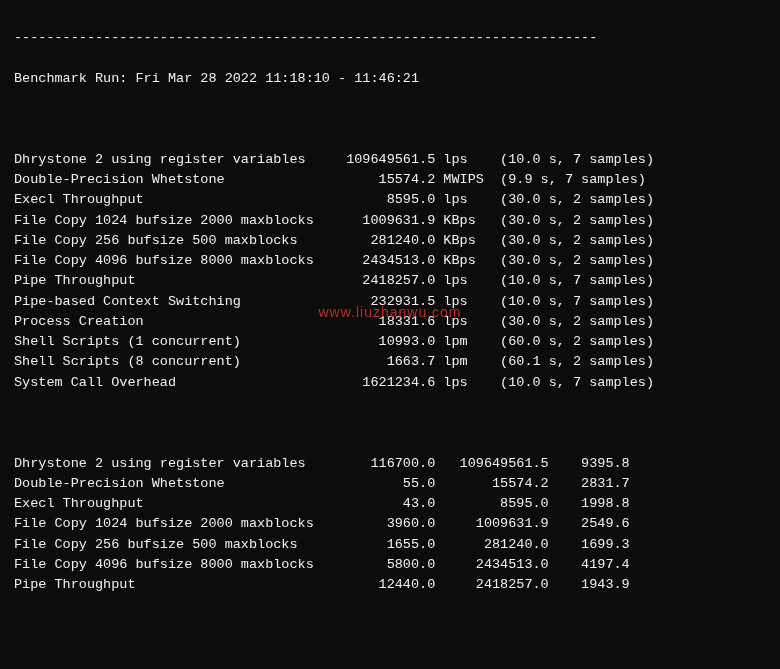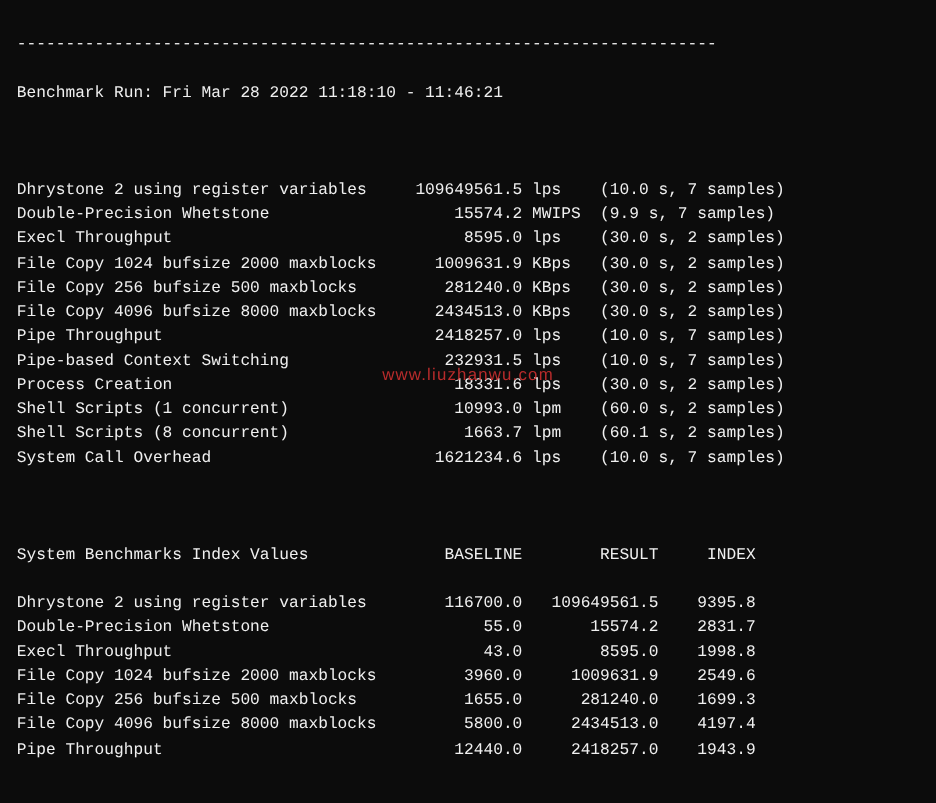--- a/index.html
+++ b/index.html
@@ -39,21 +39,20 @@
 </style>
 </head>
 <body>
 
 <div class="terminal">
 <span class="hr row">------------------------------------------------------------------------</span>
 <span class="row">Benchmark Run: Fri Mar 28 2022 11:18:10 - 11:46:21</span>
 <span class="row"> </span>
 <div id="results-block"><span class="row">Dhrystone 2 using register variables     109649561.5 lps    (10.0 s, 7 samples)</span><span class="row">Double-Precision Whetstone                   15574.2 MWIPS  (9.9 s, 7 samples)</span><span class="row">Execl Throughput                              8595.0 lps    (30.0 s, 2 samples)</span><span class="row">File Copy 1024 bufsize 2000 maxblocks      1009631.9 KBps   (30.0 s, 2 samples)</span><span class="row">File Copy 256 bufsize 500 maxblocks         281240.0 KBps   (30.0 s, 2 samples)</span><span class="row">File Copy 4096 bufsize 8000 maxblocks      2434513.0 KBps   (30.0 s, 2 samples)</span><span class="row">Pipe Throughput                            2418257.0 lps    (10.0 s, 7 samples)</span><span class="row">Pipe-based Context Switching                232931.5 lps    (10.0 s, 7 samples)</span><span class="row">Process Creation                             18331.6 lps    (30.0 s, 2 samples)</span><span class="row">Shell Scripts (1 concurrent)                 10993.0 lpm    (60.0 s, 2 samples)</span><span class="row">Shell Scripts (8 concurrent)                  1663.7 lpm    (60.1 s, 2 samples)</span><span class="row">System Call Overhead                       1621234.6 lps    (10.0 s, 7 samples)</span></div>
 <span class="row"> </span>
-<span class="row" id="index-header-row">System Benchmarks Index Values              BASELINE        RESULT     INDEX</span>
 <div id="indexes-block"><span class="row">Dhrystone 2 using register variables        116700.0   109649561.5    9395.8</span><span class="row">Double-Precision Whetstone                      55.0       15574.2    2831.7</span><span class="row">Execl Throughput                                43.0        8595.0    1998.8</span><span class="row">File Copy 1024 bufsize 2000 maxblocks         3960.0     1009631.9    2549.6</span><span class="row">File Copy 256 bufsize 500 maxblocks           1655.0      281240.0    1699.3</span><span class="row">File Copy 4096 bufsize 8000 maxblocks         5800.0     2434513.0    4197.4</span><span class="row">Pipe Throughput                              12440.0     2418257.0    1943.9</span></div>
 
 
 
 
 
 
 </div>
 
 <div class="watermark">www.liuzhanwu.com</div>

